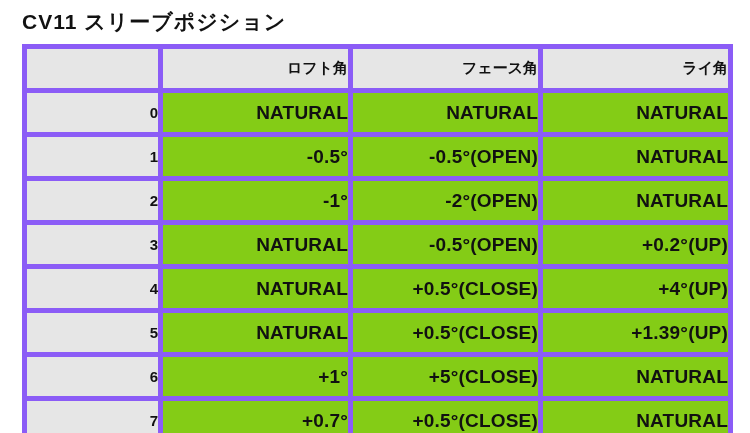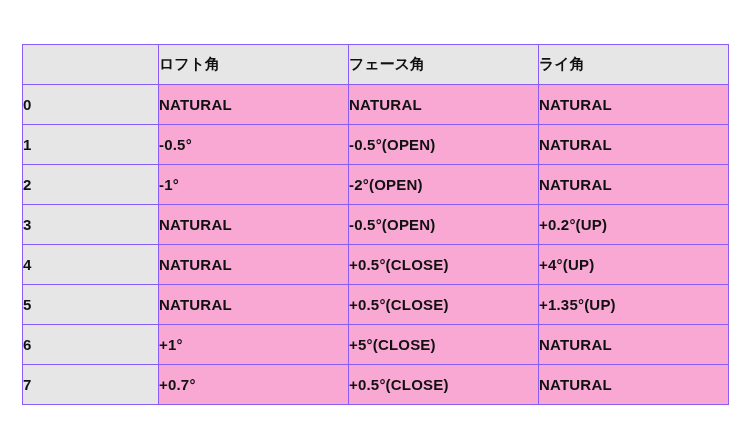--- a/index.html
+++ b/index.html
@@ -35,23 +35,23 @@
     left: 22px;
     top: 44px;
     width: 706px;
   }
   table.sleeve {
     border-collapse: collapse;
     width: 706px;
     table-layout: fixed;
   }
   table.sleeve td, table.sleeve th {
-    border: 1px solid #8b5cf6;
+    border: 5px solid #8b5cf6;
     height: 39px;
-    text-align: left;
+    text-align: right;
     vertical-align: middle;
     font-size: 15px;
     font-weight: 700;
     color: #111111;
     padding: 0;
   }
   col.c-pos { width: 136px; }
   col.c-loft { width: 190px; }
   col.c-face { width: 190px; }
   col.c-lie  { width: 190px; }
@@ -62,30 +62,31 @@
     font-weight: 700;
   }
   thead th.blank {
     background: #e6e6e6;
   }
   tbody td.pos {
     background: #e6e6e6;
     font-size: 15px;
   }
   tbody td.val {
-    background: #f9a8d4;
-    font-size: 15px;
+    background: #84cc16;
+    font-size: 19px;
     letter-spacing: 0.2px;
   }
 </style>
 </head>
 <body>
 
 <div class="page">
 
+  <div class="title">CV11 スリーブポジション</div>
 
   <div class="table-wrap">
     <table class="sleeve">
       <colgroup>
         <col class="c-pos">
         <col class="c-loft">
         <col class="c-face">
         <col class="c-lie">
       </colgroup>
       <thead>
@@ -124,21 +125,21 @@
         <tr>
           <td class="pos">4</td>
           <td class="val">NATURAL</td>
           <td class="val">+0.5°(CLOSE)</td>
           <td class="val">+4°(UP)</td>
         </tr>
         <tr>
           <td class="pos">5</td>
           <td class="val">NATURAL</td>
           <td class="val">+0.5°(CLOSE)</td>
-          <td class="val">+1.35°(UP)</td>
+          <td class="val">+1.39°(UP)</td>
         </tr>
         <tr>
           <td class="pos">6</td>
           <td class="val">+1°</td>
           <td class="val">+5°(CLOSE)</td>
           <td class="val">NATURAL</td>
         </tr>
         <tr>
           <td class="pos">7</td>
           <td class="val">+0.7°</td>

